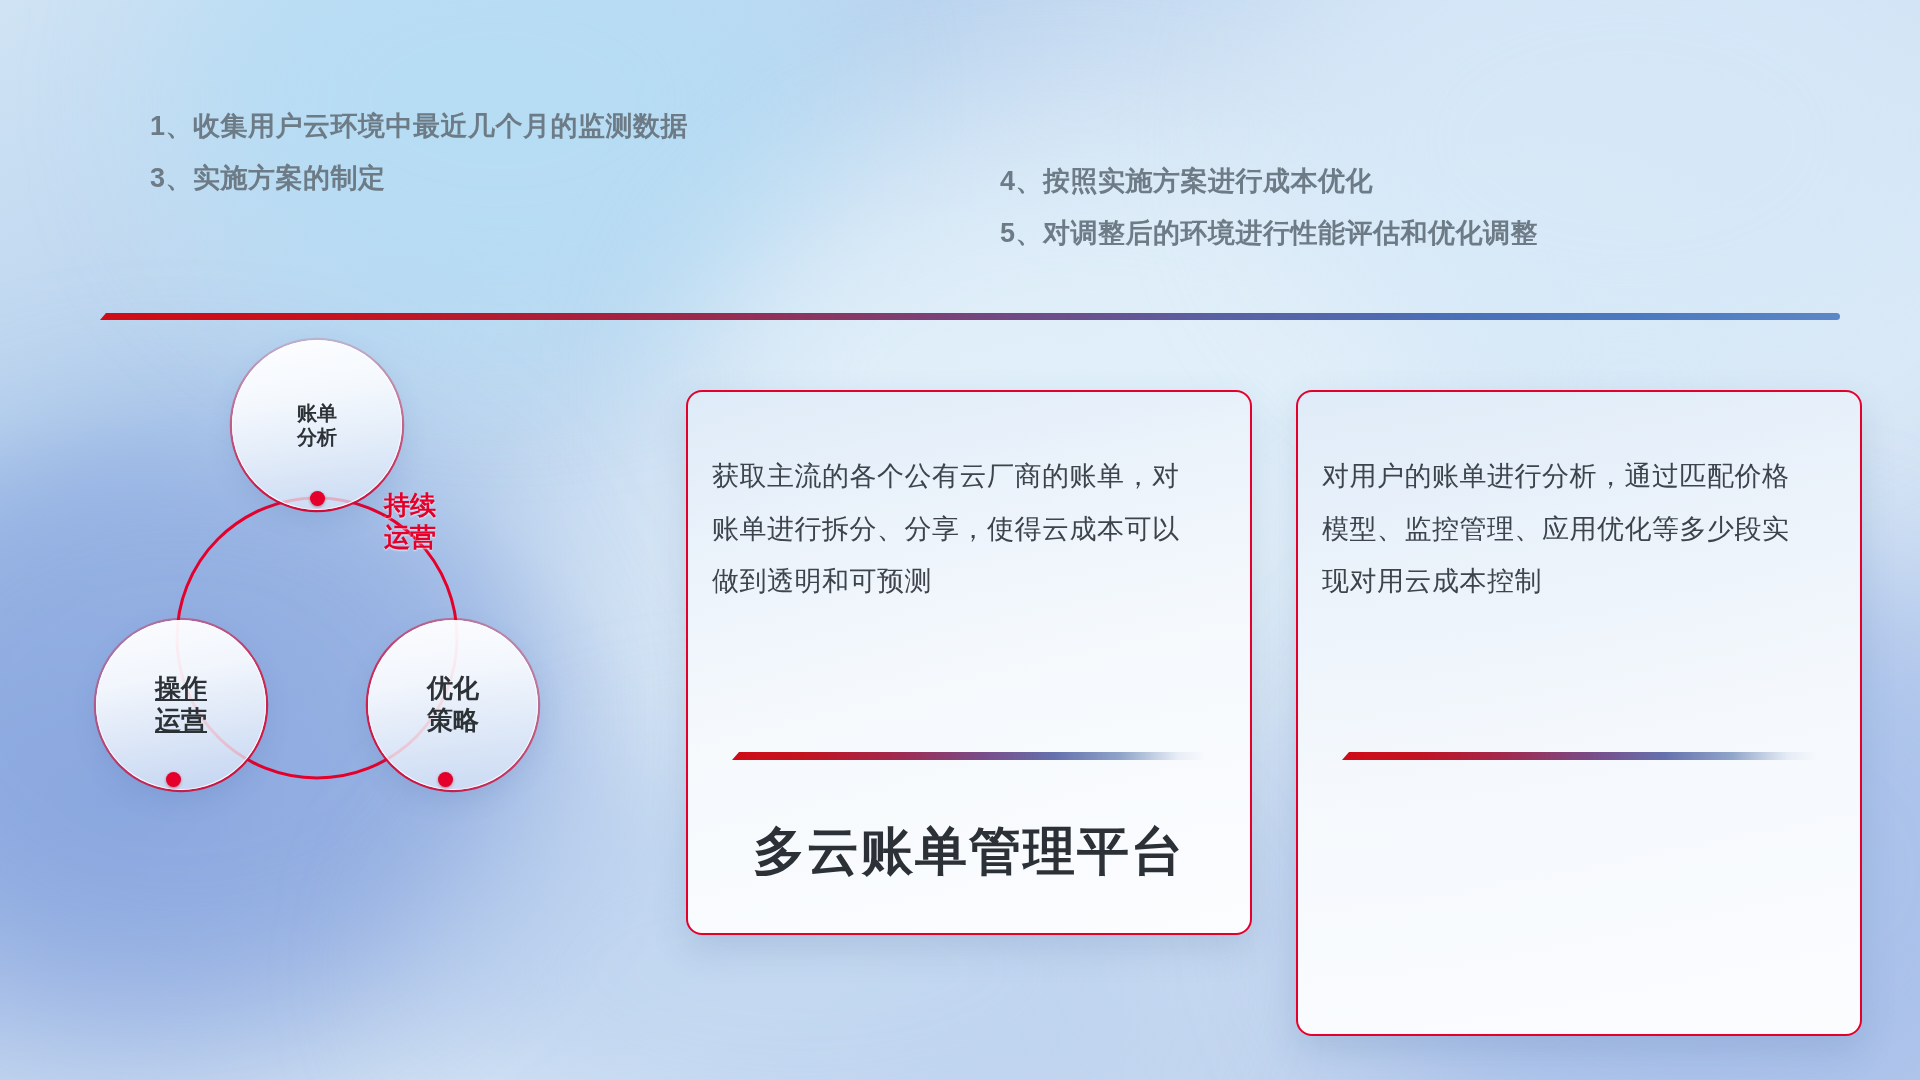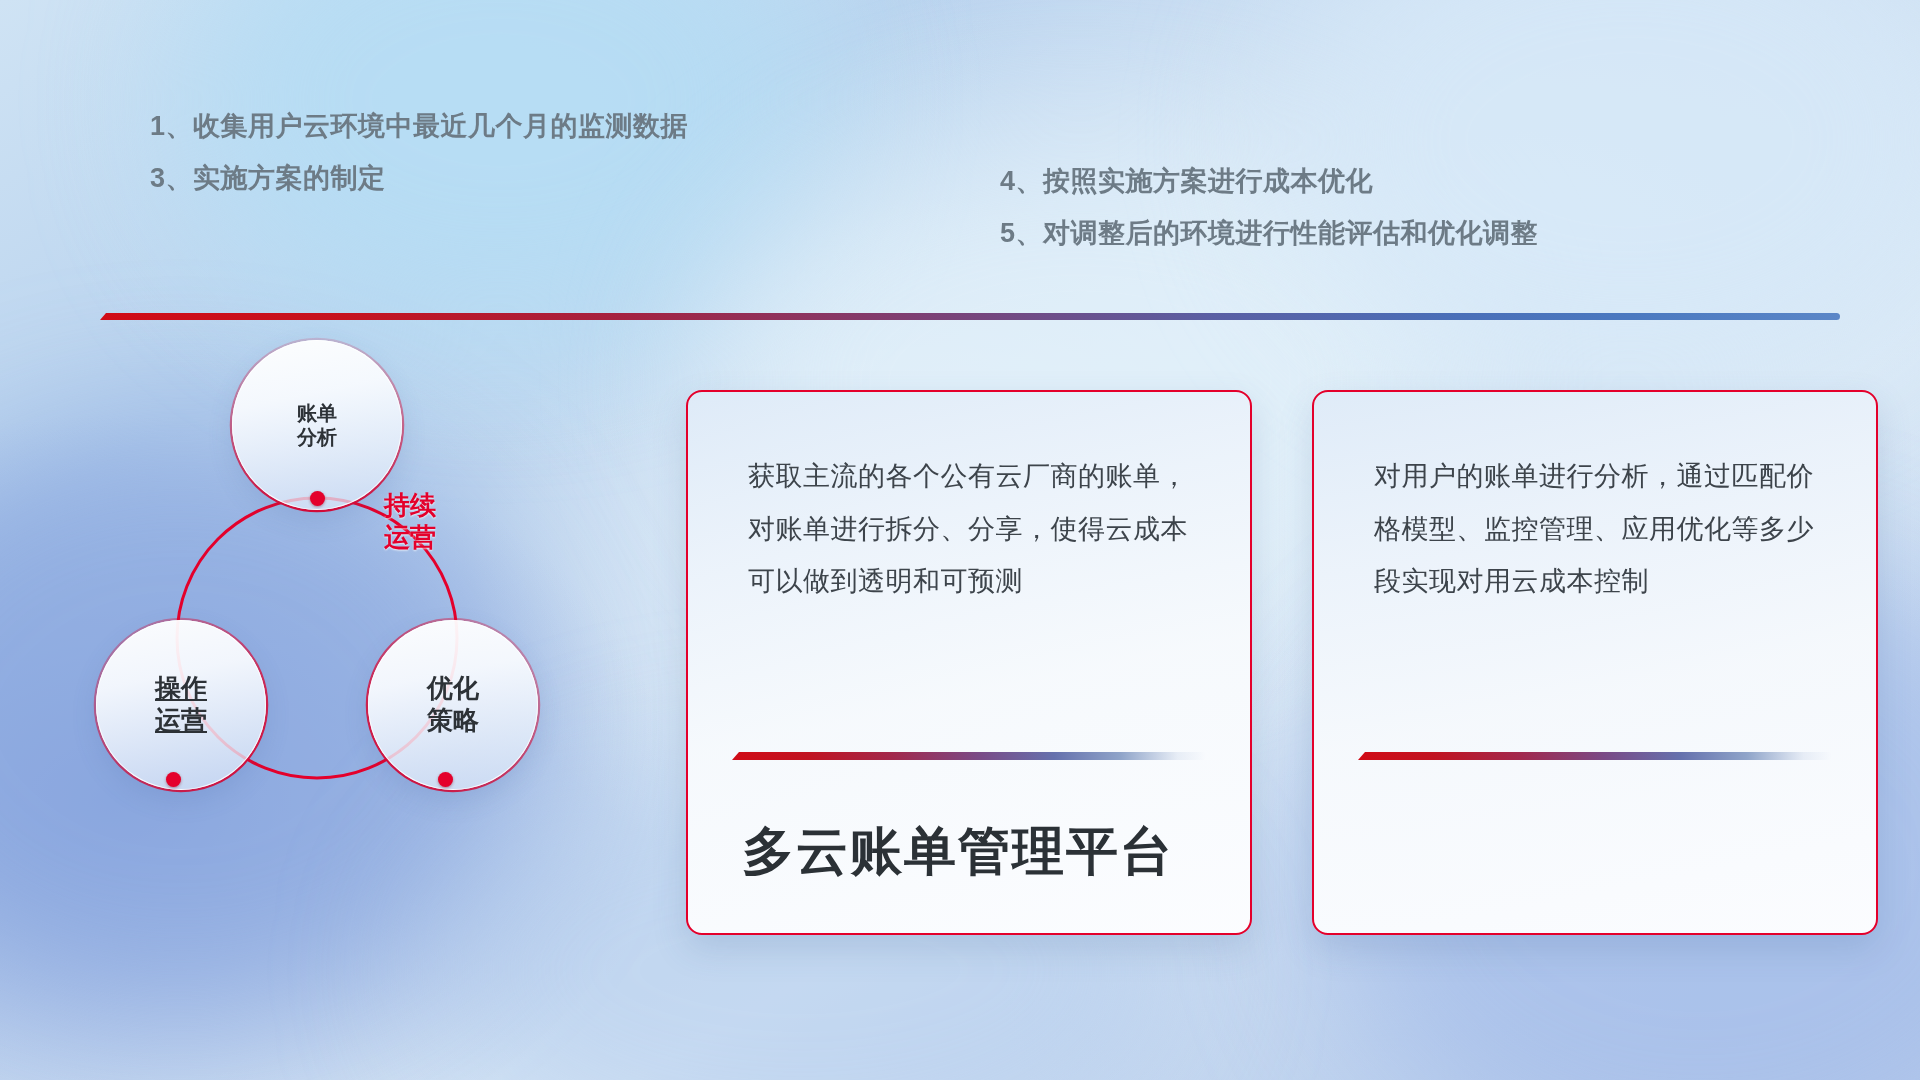--- a/index.html
+++ b/index.html
@@ -129,25 +129,25 @@
     position: absolute;
     z-index: 7;
     border-radius: 16px;
     border: 2px solid #e4002b;
     background: linear-gradient(168deg,
         rgba(223,235,248,0.93) 0%,
         rgba(236,243,251,0.95) 26%,
         rgba(247,250,253,0.97) 55%,
         rgba(252,253,255,0.99) 100%);
     box-shadow: 0 14px 34px rgba(60,92,150,0.17);
-    padding: 58px 44px 0 60px;
+    padding: 58px 44px 0 24px;
     box-sizing: border-box;
   }
   .card-1 { left: 686px;  top: 390px;  width: 566px; height: 545px; }
-  .card-2 { left: 1296px; top: 390px;  width: 566px; height: 545px; margin-left: 16px; }
+  .card-2 { left: 1296px; top: 390px;  width: 566px; height: 646px; }
 
   .card-body {
     color: #3d444b;
     font-size: 27px;
     line-height: 1.95;
     letter-spacing: 0.5px;
   }
   .card-rule {
     position: absolute;
     left: 44px;
@@ -156,28 +156,28 @@
     height: 8px;
     background: linear-gradient(90deg,
         #d00b16 0%, #c11321 16%, #a2284c 34%,
         #7a4a86 52%, #6571ad 68%, #8fa4c9 82%,
         rgba(200,212,232,0.35) 94%, rgba(210,220,236,0.0) 100%);
     border-radius: 0 4px 4px 0;
     clip-path: polygon(0 100%, 7px 0, 100% 0, 100% 100%);
   }
   .card-title {
     position: absolute;
-    left: 54px;
+    left: 44px;
     right: 44px;
     top: 425px;
     color: #2b3136;
     font-size: 52px;
     font-weight: bold;
     letter-spacing: 2px;
-    text-align: left;
+    text-align: center;
   }
 </style>
 </head>
 <body>
 
 <div id="slide">
 
   <div class="blob blob-a"></div>
   <div class="blob blob-b"></div>
   <div class="blob blob-c"></div>

